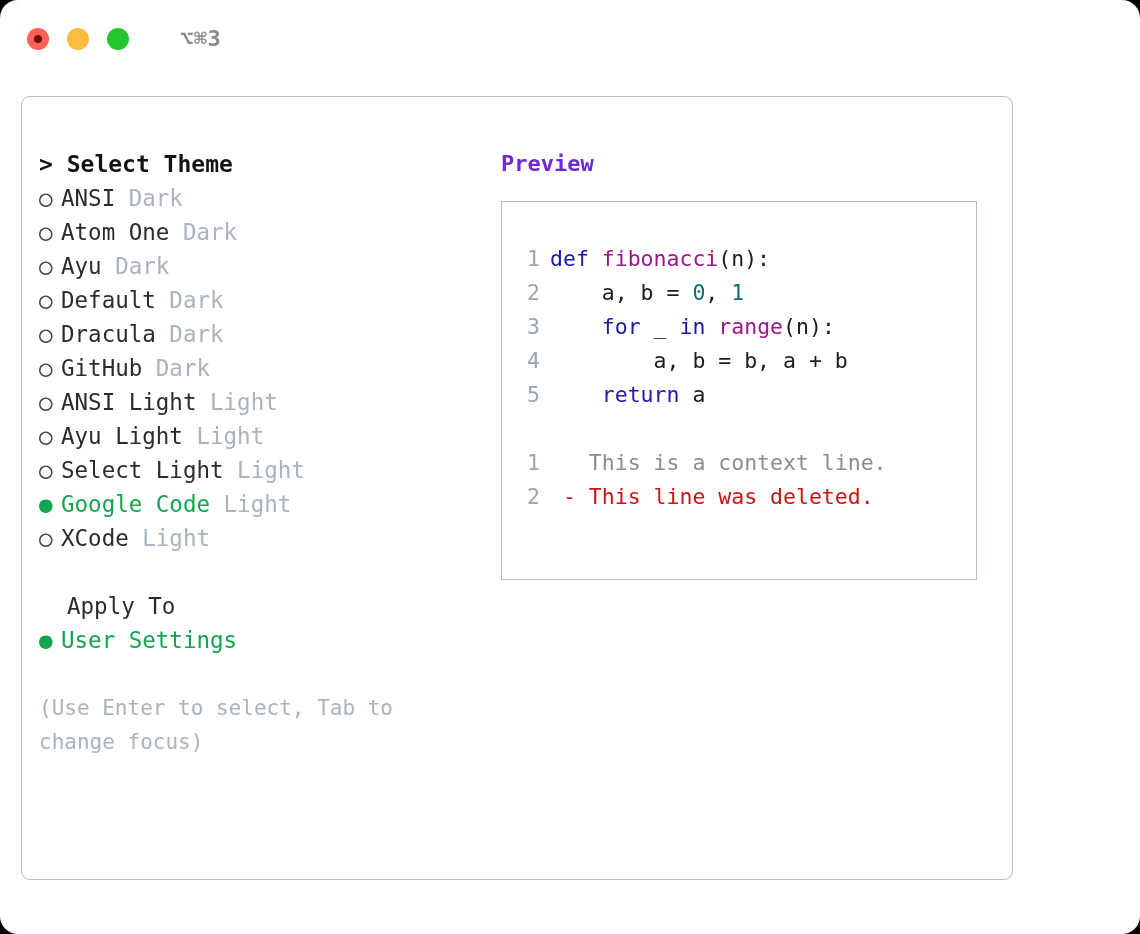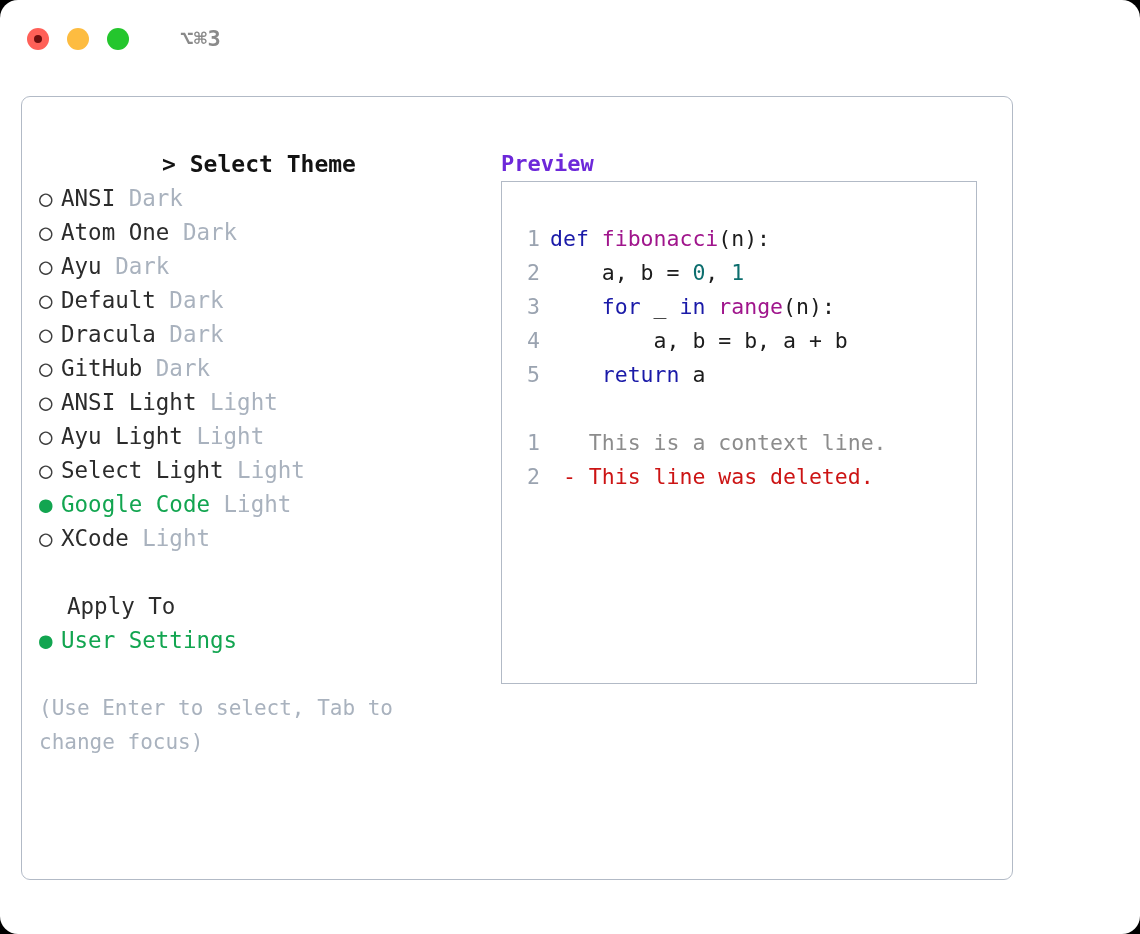--- a/index.html
+++ b/index.html
@@ -87,21 +87,20 @@
     left: 17px;
     top: 50px;
     width: 440px;
   }
   .section-title {
     font-size: 23px;
     font-weight: bold;
     color: #131313;
     line-height: 34px;
     white-space: pre;
-    text-align: center;
   }
   .opt-row {
     font-size: 22.5px;
     line-height: 34px;
     white-space: pre;
     color: #2b2b2b;
     display: block;
   }
   .bullet {
     display: inline-block;
@@ -136,22 +135,23 @@
     top: 50px;
     width: 490px;
   }
   #preview-title {
     font-size: 22px;
     font-weight: bold;
     color: #6d28d9;
     line-height: 34px;
   }
   #preview-box {
+    margin-top: 20px;
     width: 476px;
-    height: 503px;
+    height: 379px;
     border: 1.6px solid #b2bac6;
     box-sizing: border-box;
     background: #ffffff;
     padding: 40px 0 0 0;
   }
   .code-line {
     font-size: 21.5px;
     line-height: 34px;
     white-space: pre;
     padding-left: 12px;

